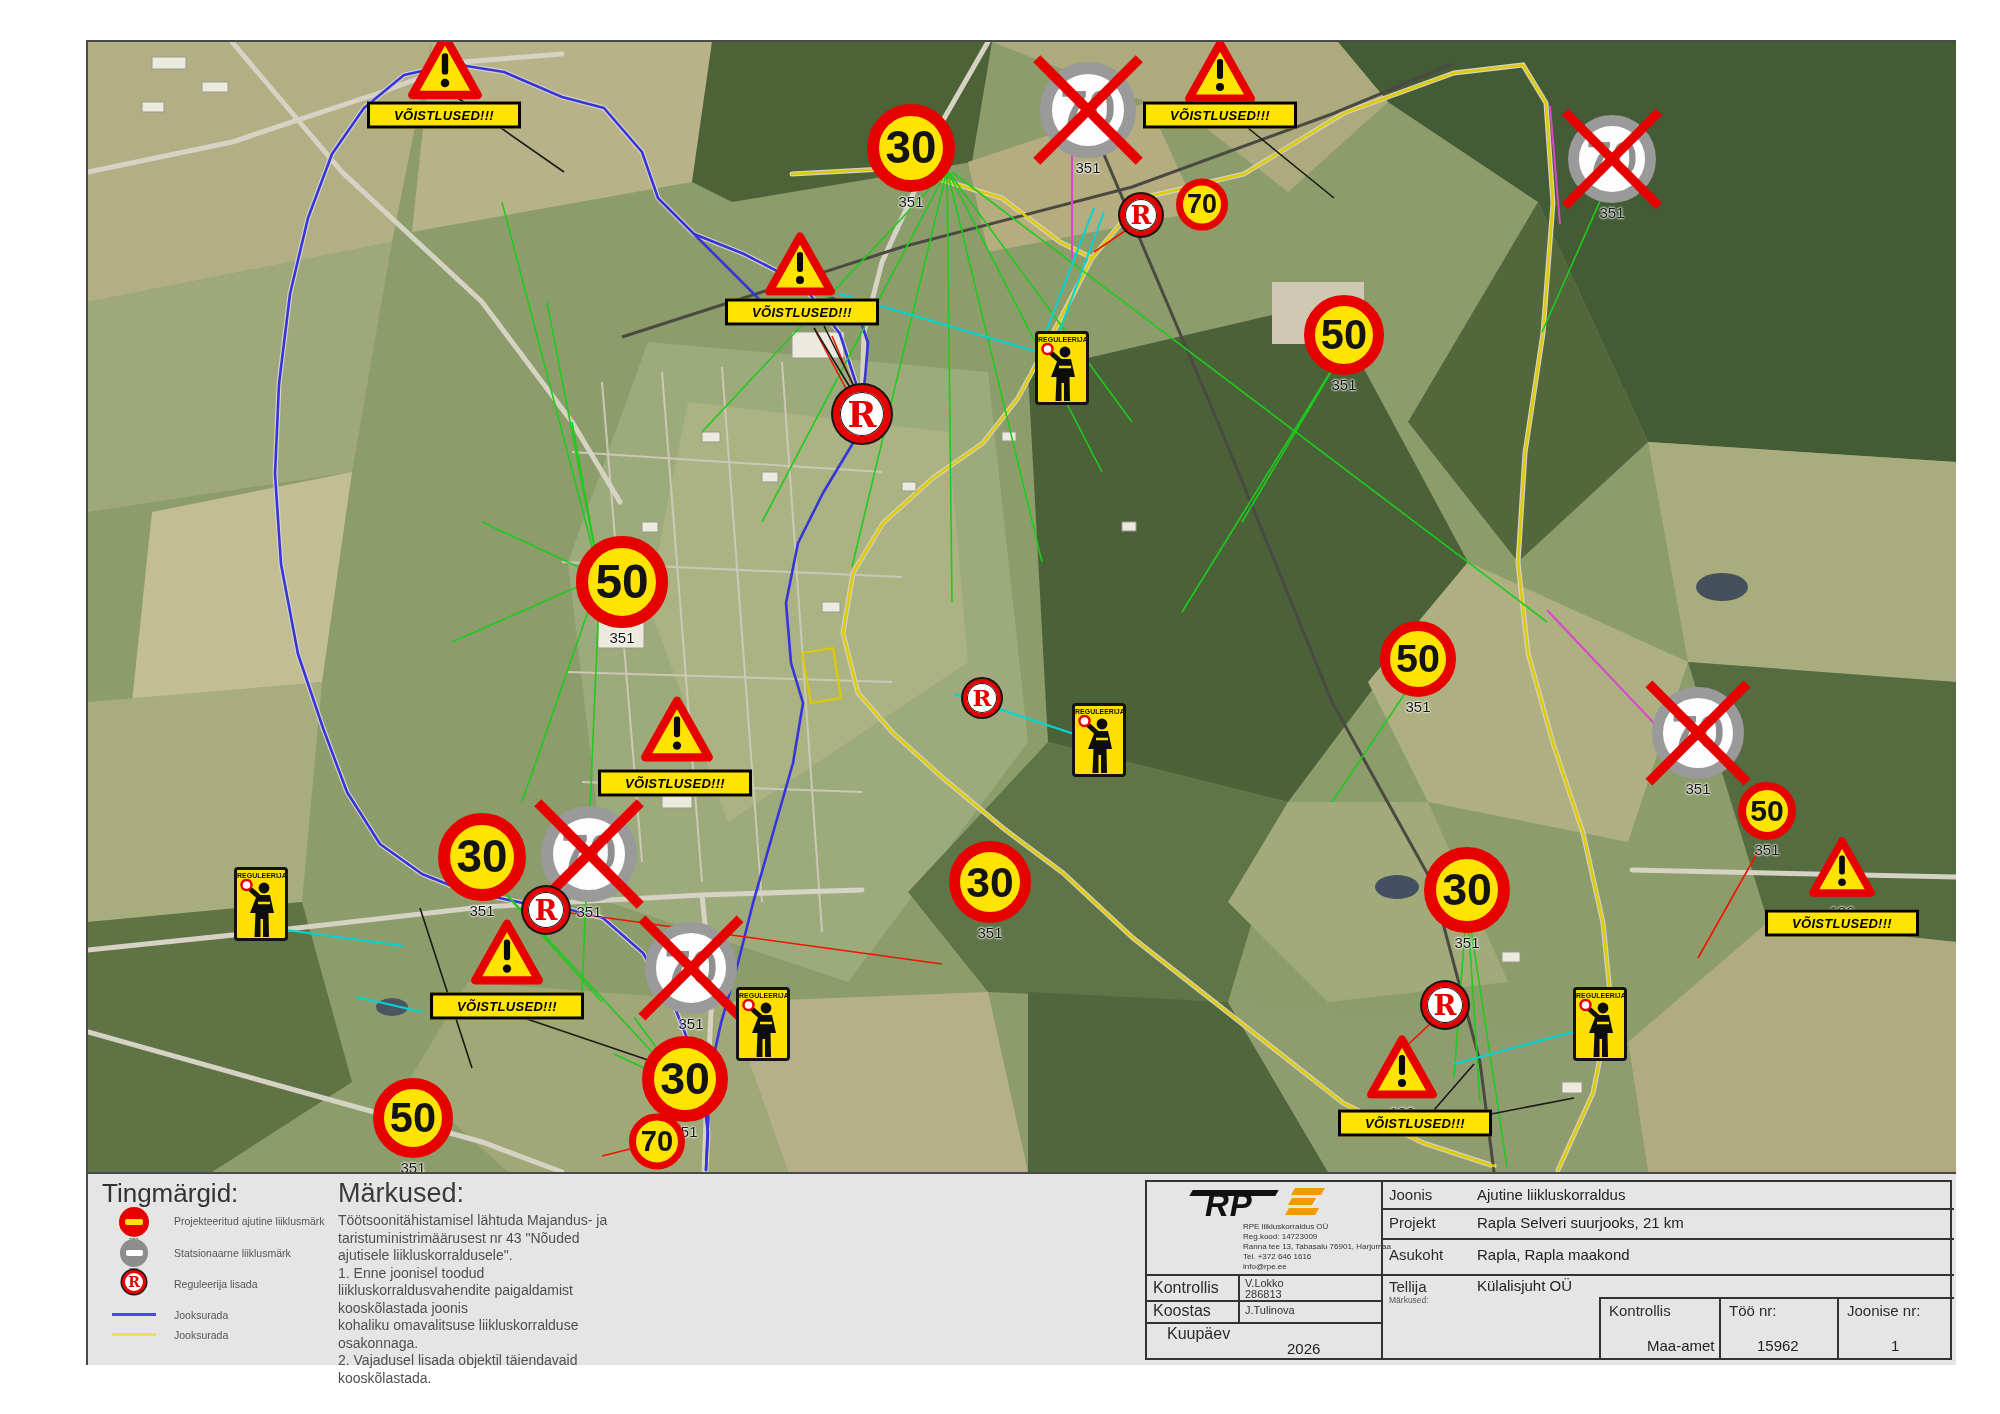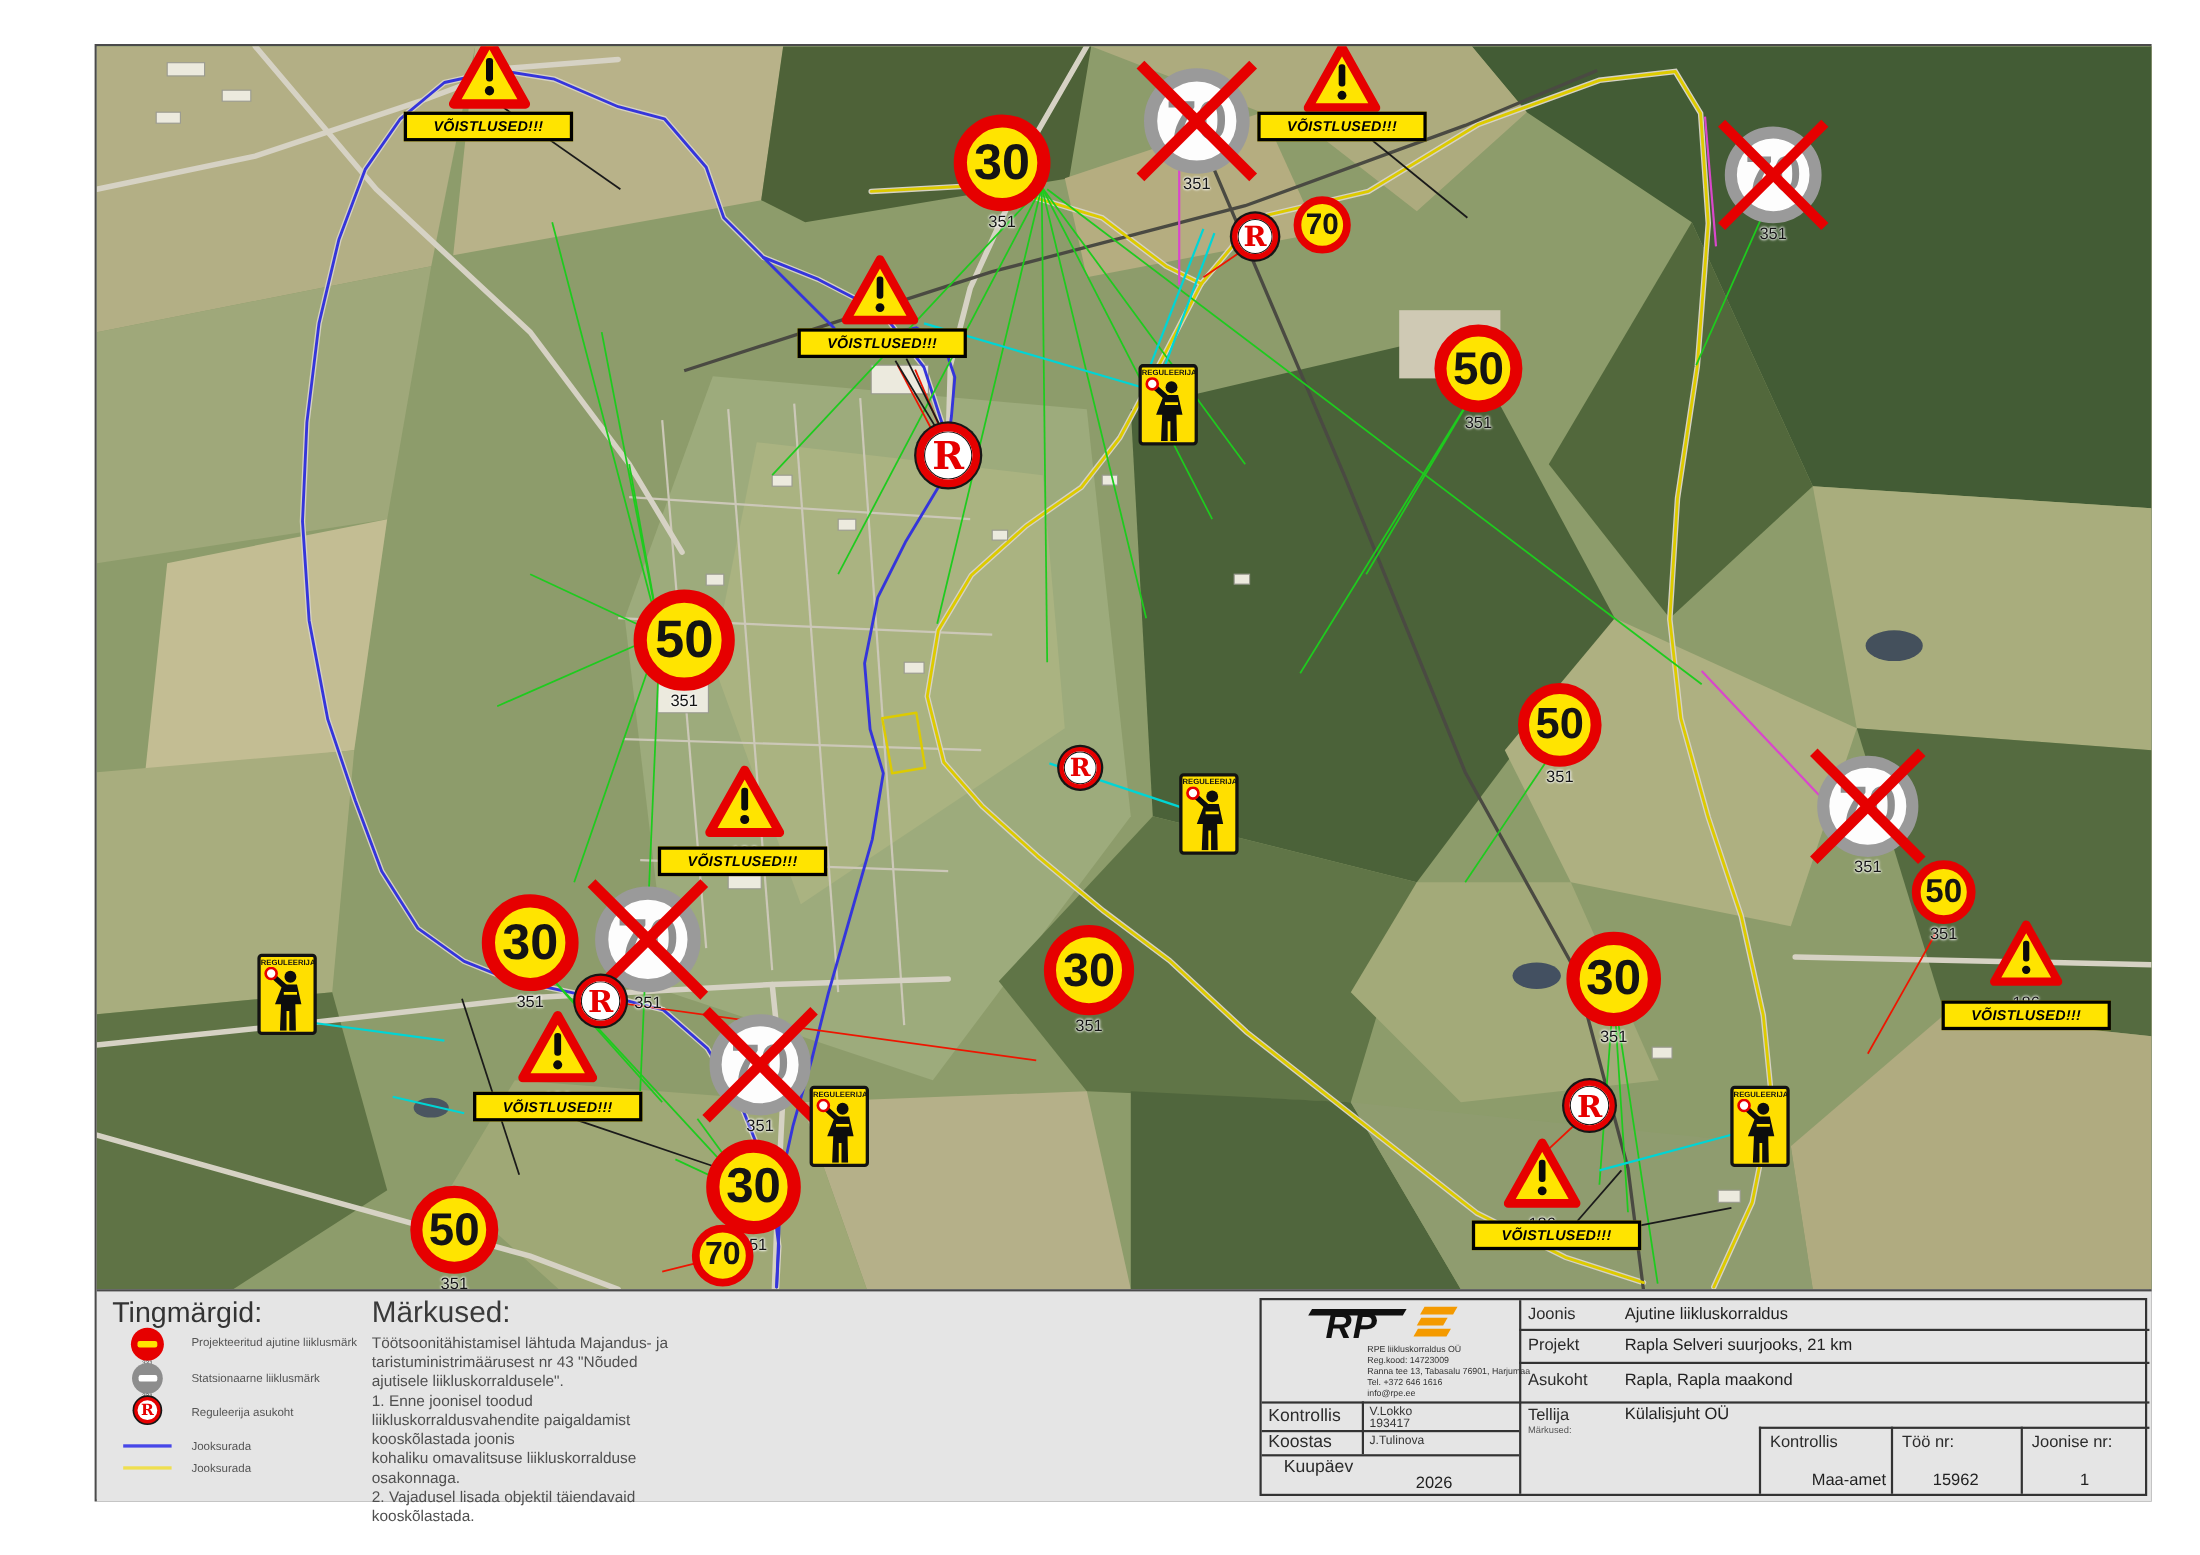--- a/index.html
+++ b/index.html
@@ -451,21 +451,21 @@
                   <div style="width:17px;height:6px;background:#fff;border-radius:2px"></div>
                 </div>
                 <div class="lcode">331</div>
               </div>
               <div class="llabel">Statsionaarne liiklusmärk</div>
             </div>
             <div class="lrow" style="top: 92px;">
               <div class="licon">
                 <div style="width:24px;height:24px;border-radius:50%;background:#fff;border:3.5px solid #e60000;box-shadow:0 0 0 1.5px #161616;box-sizing:border-box;margin:0 auto;display:flex;align-items:center;justify-content:center;font-family:'DejaVu Serif',serif;font-weight:700;color:#e60000;font-size:14px;line-height:1">R</div>
               </div>
-              <div class="llabel">Reguleerija asukoht</div>
+              <div class="llabel">Reguleerija lisada</div>
             </div>
             <div class="lrow" style="top: 123px;">
               <div class="licon">
                 <div style="width:44px;height:2.5px;background:#4747e8;margin:12px auto 0"></div>
               </div>
               <div class="llabel">Jooksurada</div>
             </div>
             <div class="lrow" style="top: 143px;">
               <div class="licon">
                 <div style="width:44px;height:2.5px;background:#efdf50;margin:12px auto 0"></div>
@@ -516,21 +516,21 @@
         <div class="company">
           <div>RPE liikluskorraldus OÜ</div>
           <div>Reg.kood: 14723009</div>
           <div>Ranna tee 13, Tabasalu 76901, Harjumaa</div>
           <div>Tel. +372 646 1616</div>
           <div>info@rpe.ee</div>
         </div>
 
         <div class="tb-label" style="left:6px;top:97px;font-size:16px">Kontrollis</div>
         <div class="tb-small" style="left:98px;top:95px">V.Lokko</div>
-        <div class="tb-small" style="left:98px;top:106px">193417</div>
+        <div class="tb-small" style="left:98px;top:106px">286813</div>
         <div class="tb-label" style="left:6px;top:120px;font-size:16px">Koostas</div>
         <div class="tb-small" style="left:98px;top:122px">J.Tulinova</div>
         <div class="tb-label" style="left:20px;top:143px;font-size:16px">Kuupäev</div>
         <div class="tb-value" style="left:140px;top:158px;font-size:15px">2026</div>
 
         <div class="tb-label" style="left:242px;top:4px;font-size:15px">Joonis</div>
         <div class="tb-value" style="left:330px;top:4px">Ajutine liikluskorraldus</div>
         <div class="tb-label" style="left:242px;top:32px;font-size:15px">Projekt</div>
         <div class="tb-value" style="left:330px;top:32px">Rapla Selveri suurjooks, 21 km</div>
         <div class="tb-label" style="left:242px;top:64px;font-size:15px">Asukoht</div>

